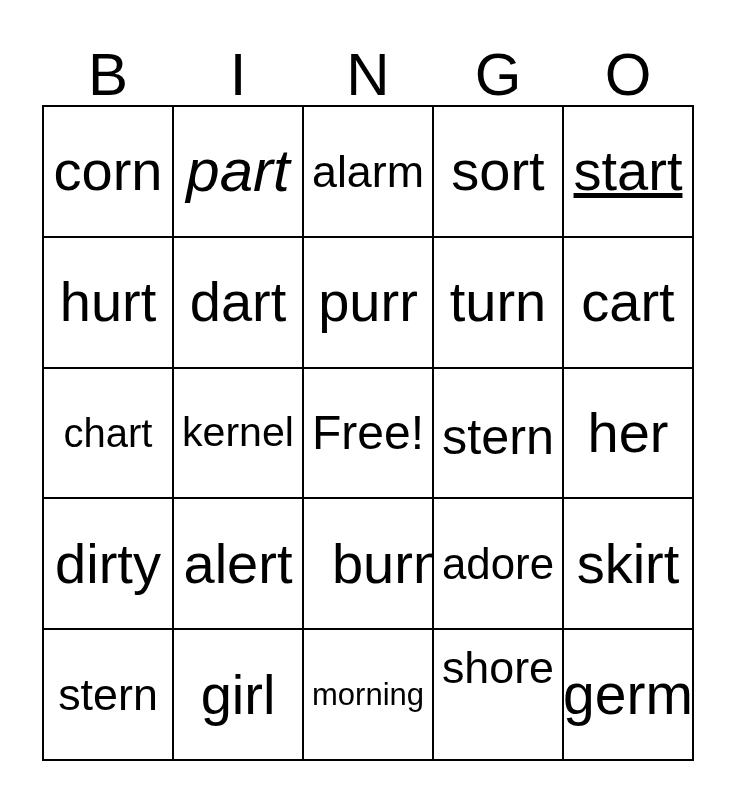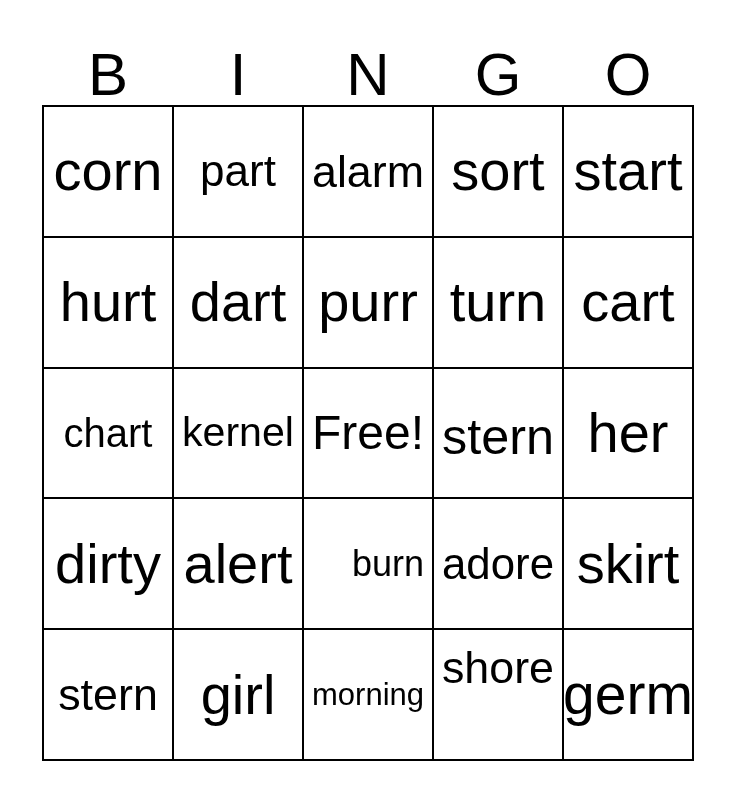--- a/index.html
+++ b/index.html
@@ -70,30 +70,30 @@
     <span class="letter">N</span>
     <span class="letter">G</span>
     <span class="letter">O</span>
   </div>
 
   <div class="grid">
     <div class="cell">
         <span style="font-size: 56px;">corn</span>
       </div>
     <div class="cell">
-        <span style="font-size: 44px;">part</span>
+        <span style="font-size: 60px; font-style: italic;">part</span>
       </div>
     <div class="cell">
         <span style="font-size: 44.8px;">alarm</span>
       </div>
     <div class="cell">
         <span style="font-size: 56px;">sort</span>
       </div>
     <div class="cell">
-        <span style="font-size: 56px;">start</span>
+        <span style="font-size: 56px; text-decoration: underline;">start</span>
       </div>
 
     <div class="cell">
         <span style="font-size: 56px;">hurt</span>
       </div>
     <div class="cell">
         <span style="font-size: 56px;">dart</span>
       </div>
     <div class="cell">
         <span style="font-size: 56px;">purr</span>
@@ -121,21 +121,21 @@
         <span style="font-size: 56px;">her</span>
       </div>
 
     <div class="cell">
         <span style="font-size: 56px;">dirty</span>
       </div>
     <div class="cell">
         <span style="font-size: 56px;">alert</span>
       </div>
     <div class="cell">
-        <span style="font-size: 36px; margin-left: 40px;">burn</span>
+        <span style="font-size: 56px; margin-left: 40px;">burn</span>
       </div>
     <div class="cell">
         <span style="font-size: 43.8px;">adore</span>
       </div>
     <div class="cell">
         <span style="font-size: 56px;">skirt</span>
       </div>
 
     <div class="cell">
         <span style="font-size: 44.8px;">stern</span>

